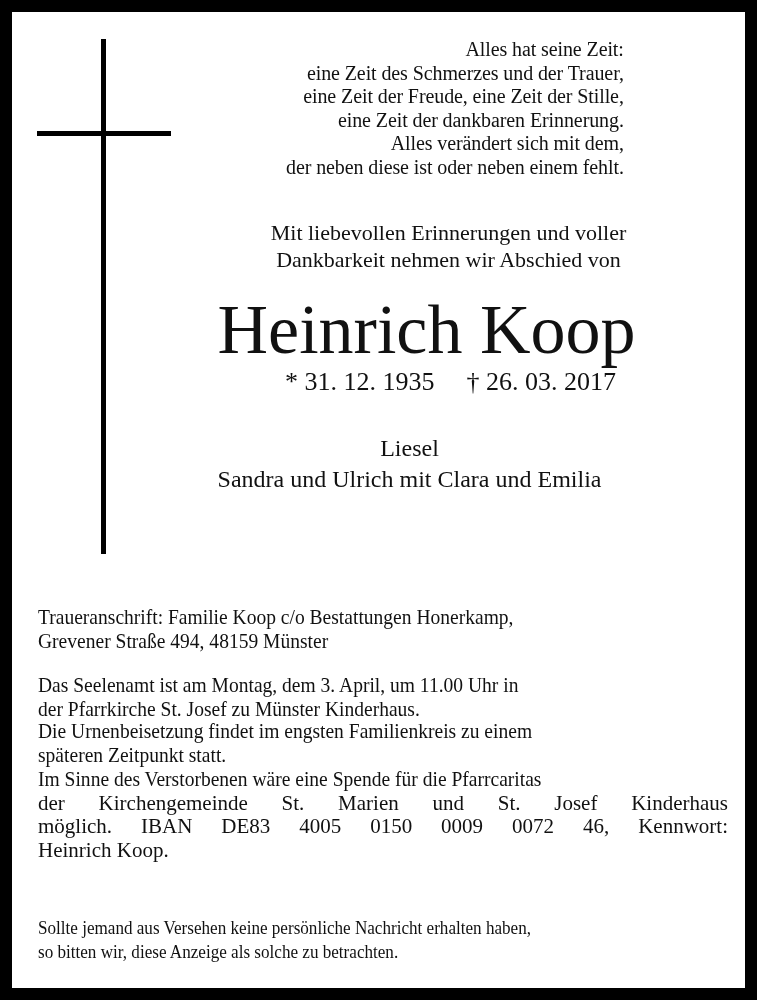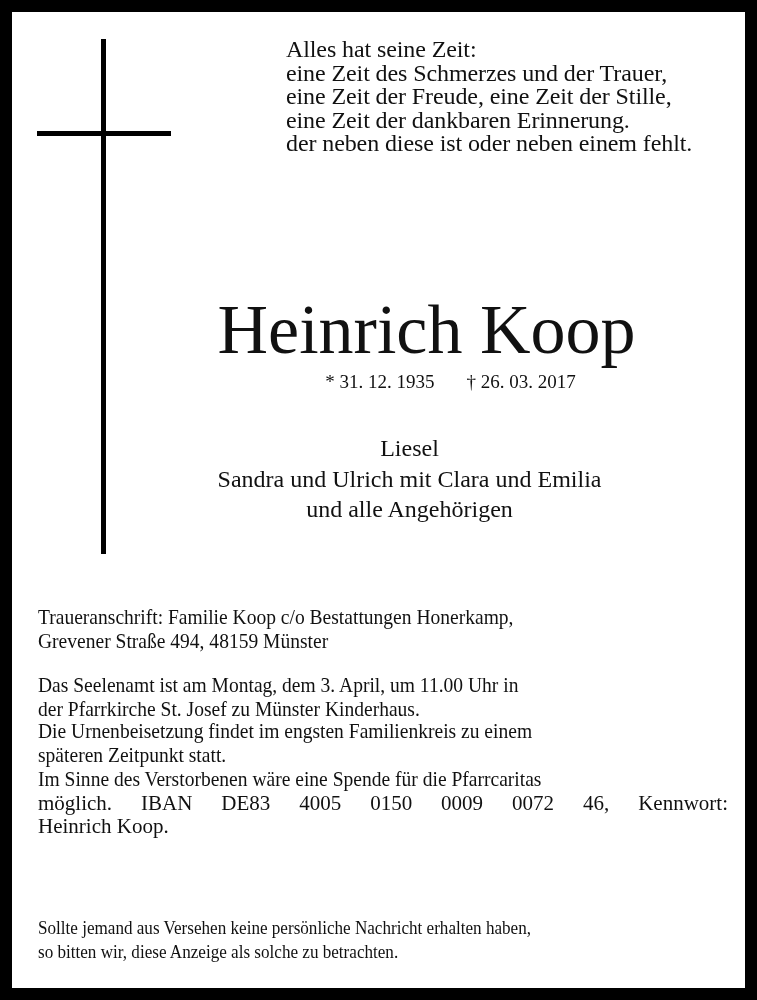--- a/index.html
+++ b/index.html
@@ -25,23 +25,24 @@
     }
     .cross-h {
       position: absolute;
       left: 25px; top: 119px;
       width: 134px; height: 5px;
       background: #000;
     }
     .poem {
       position: absolute;
       left: 274px; top: 26px;
-      font-size: 24px;
+      font-size: 20px;
       line-height: 23.6px;
       white-space: nowrap;
+      text-align: right;
     }
     .poem div { letter-spacing: -0.1px; }
     .intro {
       position: absolute;
       left: 0; width: 733px;
       top: 207px;
       text-align: center;
       font-size: 22px;
       line-height: 27px;
       padding-left: 140px;
@@ -56,21 +57,21 @@
       line-height: 80px;
       padding-left: 96px;
       box-sizing: border-box;
       white-space: nowrap;
     }
     .dates {
       position: absolute;
       left: 0; width: 733px;
       top: 356px;
       text-align: center;
-      font-size: 19px;
+      font-size: 26px;
       line-height: 28px;
       padding-left: 144px;
       box-sizing: border-box;
       white-space: nowrap;
     }
     .dates .gap { display: inline-block; width: 32px; }
     .family {
       position: absolute;
       left: 0; width: 733px;
       top: 421px;
@@ -118,53 +119,58 @@
   <div>
     <div class="cross-v"></div>
     <div class="cross-h"></div>
   </div>
 
   <div class="poem">
     <div>Alles hat seine Zeit:</div>
     <div>eine Zeit des Schmerzes und der Trauer,</div>
     <div>eine Zeit der Freude, eine Zeit der Stille,</div>
     <div>eine Zeit der dankbaren Erinnerung.</div>
+    <div>Alles verändert sich mit dem,</div>
     <div>der neben diese ist oder neben einem fehlt.</div>
   </div>
 
+  <div class="intro">
+    <div>Mit liebevollen Erinnerungen und voller</div>
+    <div>Dankbarkeit nehmen wir Abschied von</div>
+  </div>
 
   <div class="name">Heinrich Koop</div>
 
   <div class="dates">
     <span>* 31. 12. 1935</span><span class="gap"></span><span>† 26. 03. 2017</span>
   </div>
 
   <div class="family">
     <div>Liesel</div>
     <div>Sandra und Ulrich mit Clara und Emilia</div>
-    <div>und alle Angehörigen</div>
   </div>
 
   <div class="body-text address">
     <div>Traueranschrift: Familie Koop c/o Bestattungen Honerkamp,</div>
     <div>Grevener Straße 494, 48159 Münster</div>
   </div>
 
   <div class="body-text mass">
     <div>Das Seelenamt ist am Montag, dem 3. April, um 11.00 Uhr in</div>
     <div>der Pfarrkirche St. Josef zu Münster Kinderhaus.</div>
   </div>
 
   <div class="body-text urn">
     <div>Die Urnenbeisetzung findet im engsten Familienkreis zu einem</div>
     <div>späteren Zeitpunkt statt.</div>
   </div>
 
   <div class="body-text donation">
     <div class="first">Im Sinne des Verstorbenen wäre eine Spende für die Pfarrcaritas</div>
+    <div class="justify">der Kirchengemeinde St. Marien und St. Josef Kinderhaus</div>
     <div class="justify">möglich. IBAN DE83 4005 0150 0009 0072 46, Kennwort:</div>
     <div>Heinrich Koop.</div>
   </div>
 
   <div class="note">
     <div>Sollte jemand aus Versehen keine persönliche Nachricht erhalten haben,</div>
     <div>so bitten wir, diese Anzeige als solche zu betrachten.</div>
   </div>
 
 </div>

